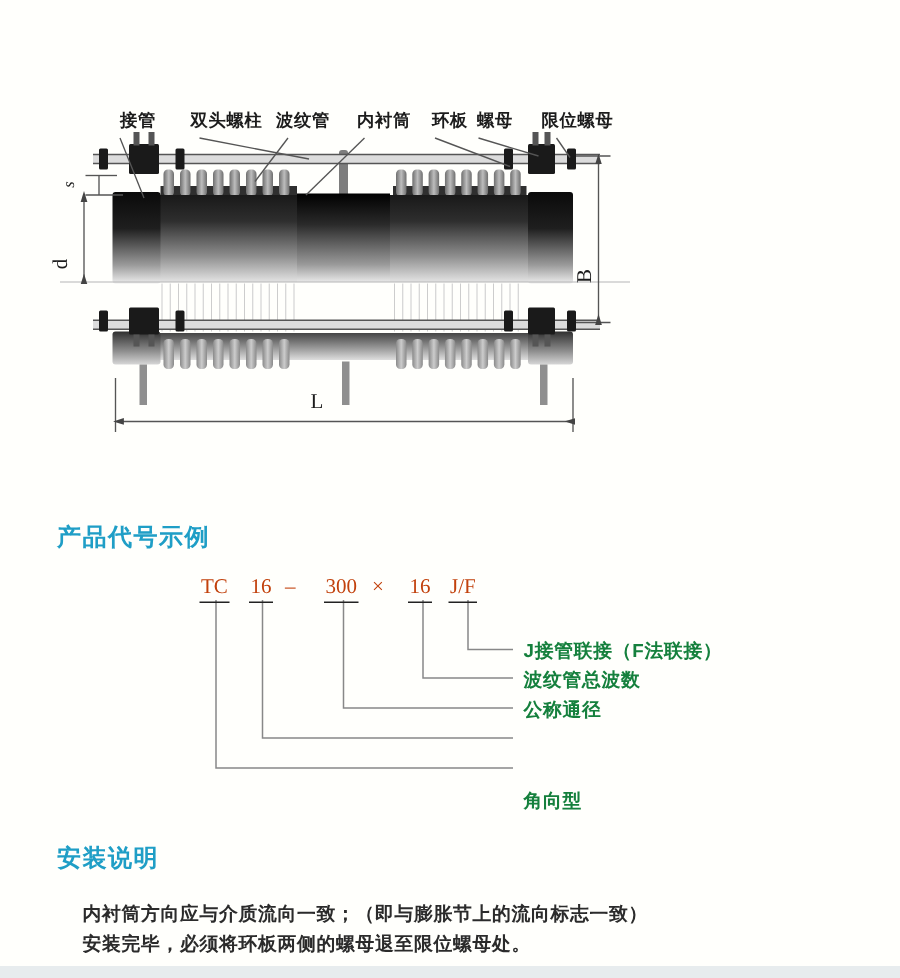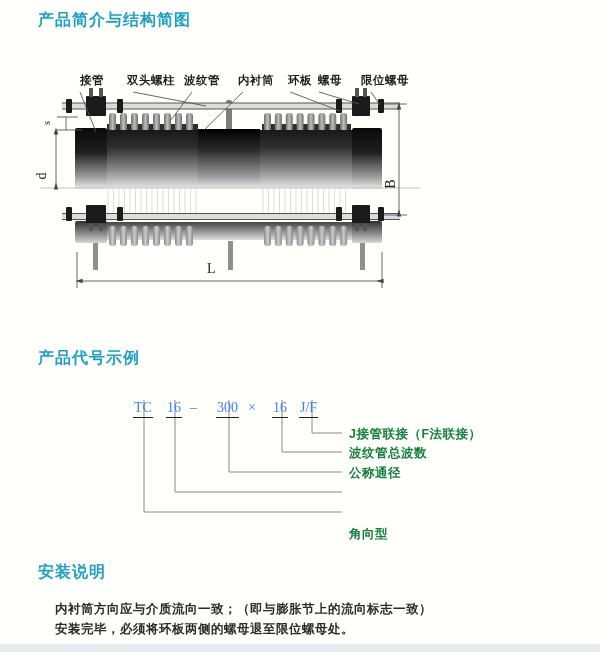--- a/index.html
+++ b/index.html
@@ -28,23 +28,23 @@
   .dim{
     position:absolute;
     font-family:"Liberation Serif", serif;
     font-size:14px;color:#1c1c1c;
     transform:rotate(-90deg);transform-origin:center;
     white-space:nowrap;
   }
   .dim-s{font-size:11px;font-style:italic;}
   .dim-L{transform:none;}
   .code-token{
-    position:absolute;top:400px;
+    position:absolute;top:384px;
     font-family:"Liberation Serif", serif;
-    font-size:14px;color:#3b82f6;
+    font-size:14px;color:#c2410c;
     border-bottom:1px solid #222;
     padding:0 1px 1px 1px;
     white-space:nowrap;
   }
   .code-token.nl{border-bottom:none;}
   .code-expl{
     position:absolute;left:349px;
     font-size:12.5px;font-weight:bold;color:#15803d;
     white-space:nowrap;letter-spacing:0.5px;
   }
@@ -275,21 +275,20 @@
 
     <g stroke="#888" stroke-width="1" fill="none">
       <polyline points="144,400 144,512 342,512"></polyline>
       <polyline points="175,400 175,492 342,492"></polyline>
       <polyline points="229,400 229,472 342,472"></polyline>
       <polyline points="282,400 282,452 342,452"></polyline>
       <polyline points="312,400 312,433 342,433"></polyline>
     </g>
   </svg>
 
-  <div class="sec-title" style="top:10px">产品简介与结构简图</div>
   <div class="sec-title" style="top:348px">产品代号示例</div>
   <div class="sec-title" style="top:562px">安装说明</div>
 
   <div class="part-label" style="left:68px">接管</div>
   <div class="part-label" style="left:115px">双头螺柱</div>
   <div class="part-label" style="left:172px">波纹管</div>
   <div class="part-label" style="left:226px">内衬筒</div>
   <div class="part-label" style="left:276px">环板</div>
   <div class="part-label" style="left:306px">螺母</div>
   <div class="part-label" style="left:349px">限位螺母</div>

